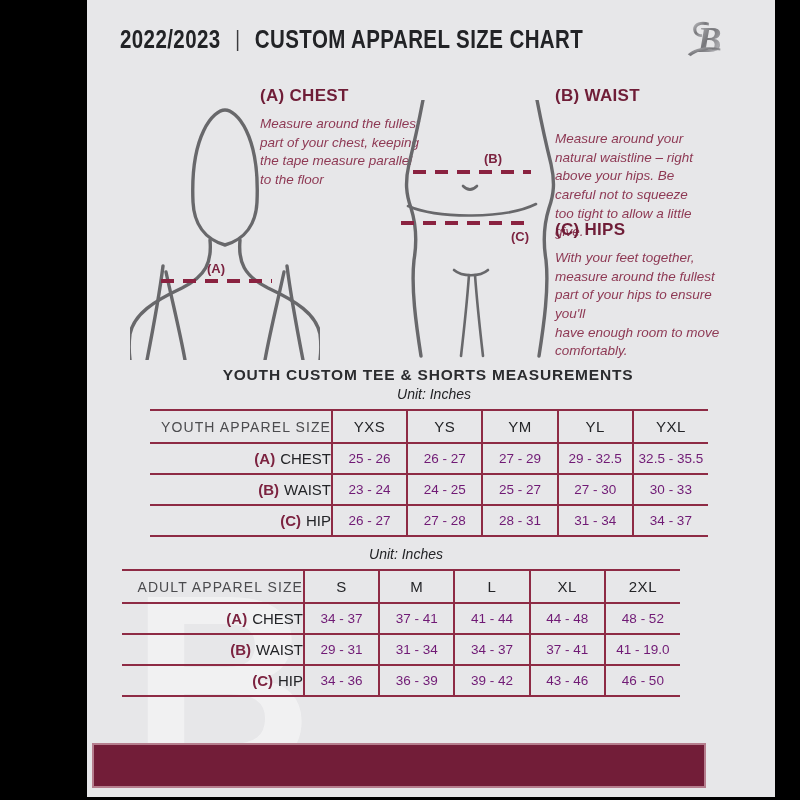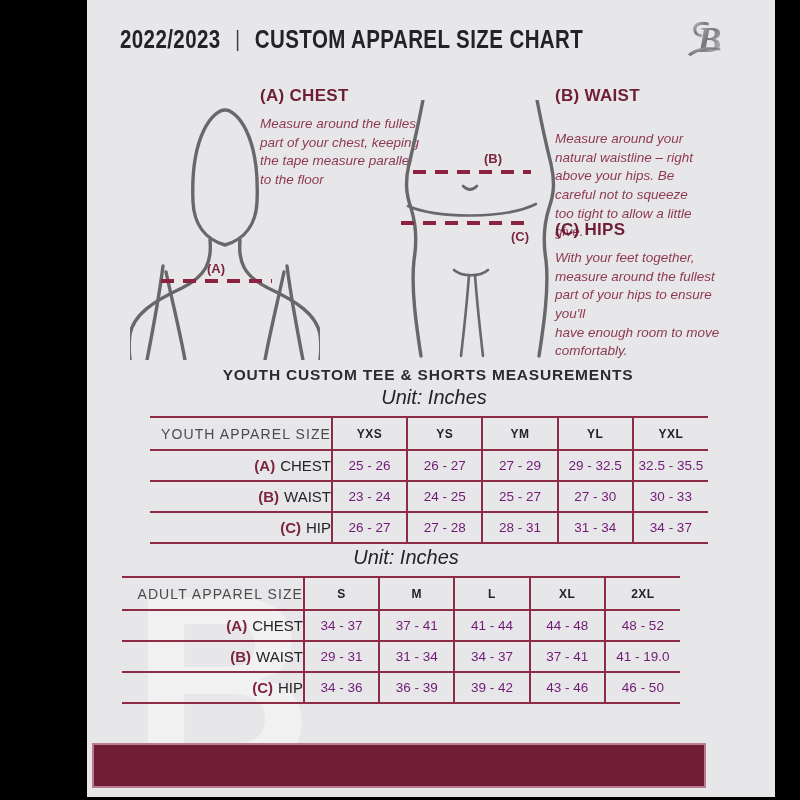--- a/index.html
+++ b/index.html
@@ -24,32 +24,32 @@
   .guide{position:absolute;top:80px;left:0;width:626px;height:285px;}
   .fig{position:absolute;}
   .m-block{position:absolute;}
   .m-head{font-size:17px;font-weight:800;color:#6f1d37;letter-spacing:.3px;}
   .m-body{font-size:13.5px;font-style:italic;color:#8e3954;line-height:1.38;
     margin-top:9px;white-space:pre-line;}
   
   .tbl-block{position:absolute;left:0;width:626px;}
   .tbl-title{text-align:center;font-size:15.5px;font-weight:700;color:#2b2c2f;
     letter-spacing:.8px;margin:0;}
-  .tbl-unit{text-align:center;font-size:20px;font-style:italic;color:#232427;
+  .tbl-unit{text-align:center;font-size:14px;font-style:italic;color:#232427;
     margin:2px 0 0 12px;}
   table{border-collapse:collapse;table-layout:fixed;width:558px;
     margin:7px 0 0 35px;background:transparent;position:relative;z-index:2;}
   col.c0{width:182px;} col.cs{width:75.2px;}
   tr{border-top:2px solid #8e2b45;}
   table{border-bottom:2px solid #8e2b45;}
   th,td{border-left:2px solid #8e2b45;padding:0;text-align:center;vertical-align:middle;}
   th:first-child,td:first-child{border-left:none;text-align:right;padding-left:11px;}
   thead tr{height:33px;} tbody tr{height:31px;}
   .first-header{font-size:14px;font-weight:400;color:#4b4b4e;letter-spacing:1.1px;}
-  .size-col{font-size:12px;font-weight:700;color:#232427;letter-spacing:.5px;border-radius:7px;}
+  .size-col{font-size:15px;font-weight:400;color:#232427;letter-spacing:.5px;border-radius:7px;}
   .row-label{font-size:15px;color:#232427;font-weight:500;}
   .row-prefix{color:#7c2340;font-weight:800;margin-right:5px;}
   .val{font-size:13.5px;color:#701a75;font-weight:500;}
   
   .watermark{position:absolute;left:44px;top:558px;font-size:252px;line-height:1;
     font-weight:700;color:#ffffff;opacity:.45;z-index:1;user-select:none;}
   .footer-bar{position:absolute;left:5px;top:743px;width:614px;height:45px;
     background:#721d38;border:2px solid rgba(238,205,214,.55);box-sizing:border-box;z-index:3;}
 </style>
 </head>

